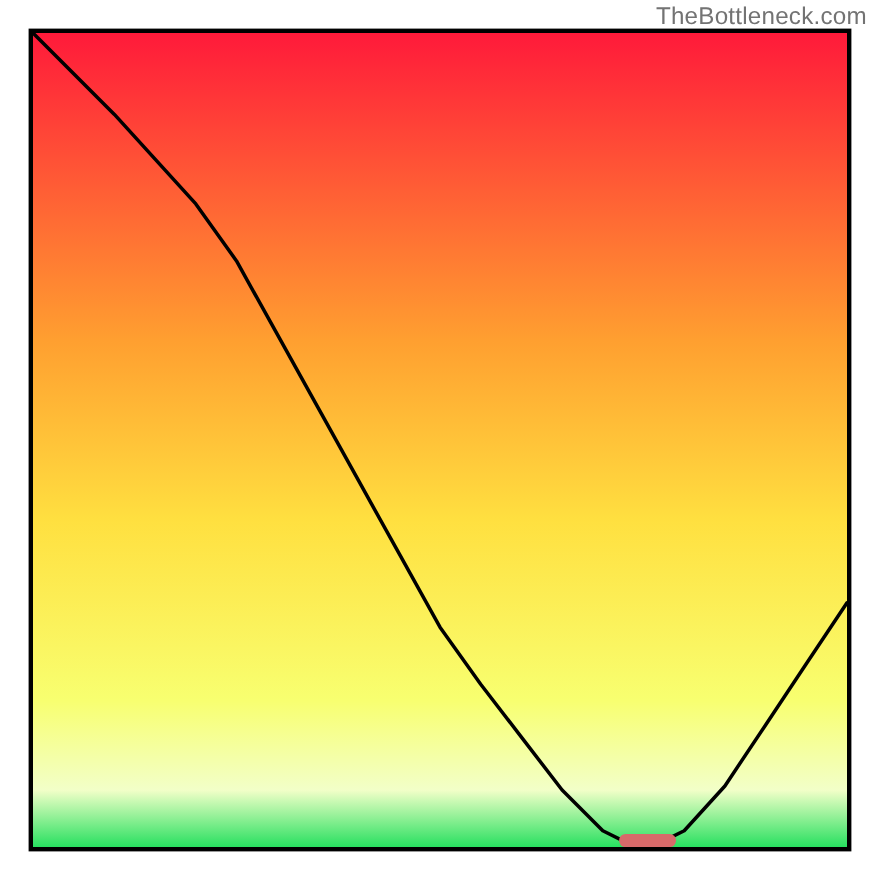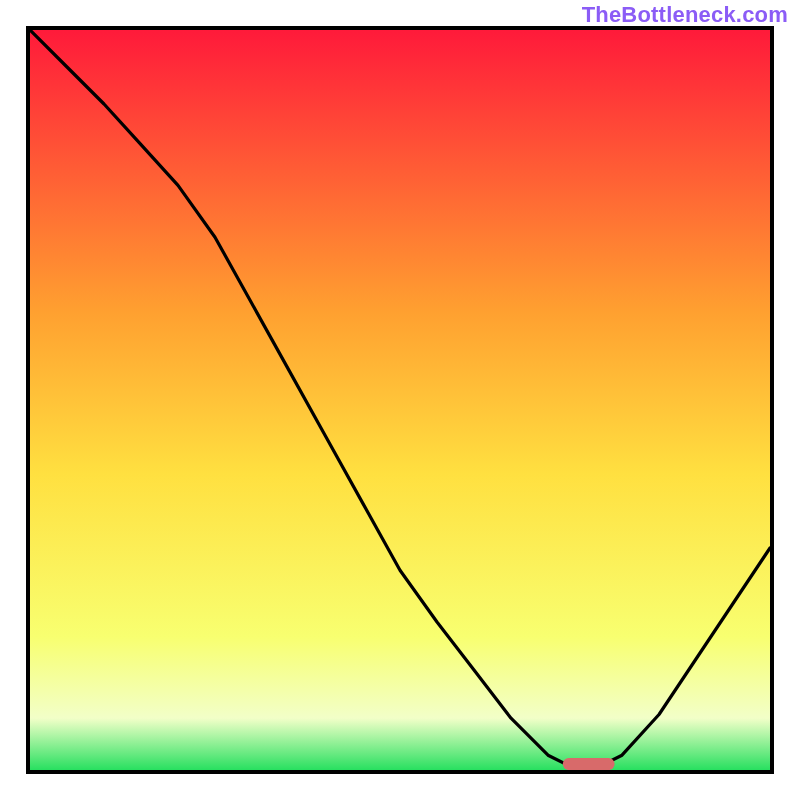--- a/index.html
+++ b/index.html
@@ -12,23 +12,23 @@
   }
   .frame {
     position: relative;
     width: 800px;
     height: 800px;
   }
   .watermark {
     position: absolute;
     top: 2px;
     right: 12px;
-    color: #8b5cf6;
+    color: #737373;
     font-size: 22px;
-    font-weight: 700;
+    font-weight: 400;
     letter-spacing: 0.2px;
   }
   .plot-border {
     position: absolute;
     left: 26px;
     top: 26px;
     width: 748px;
     height: 748px;
     box-sizing: border-box;
     border: 4px solid #000;

